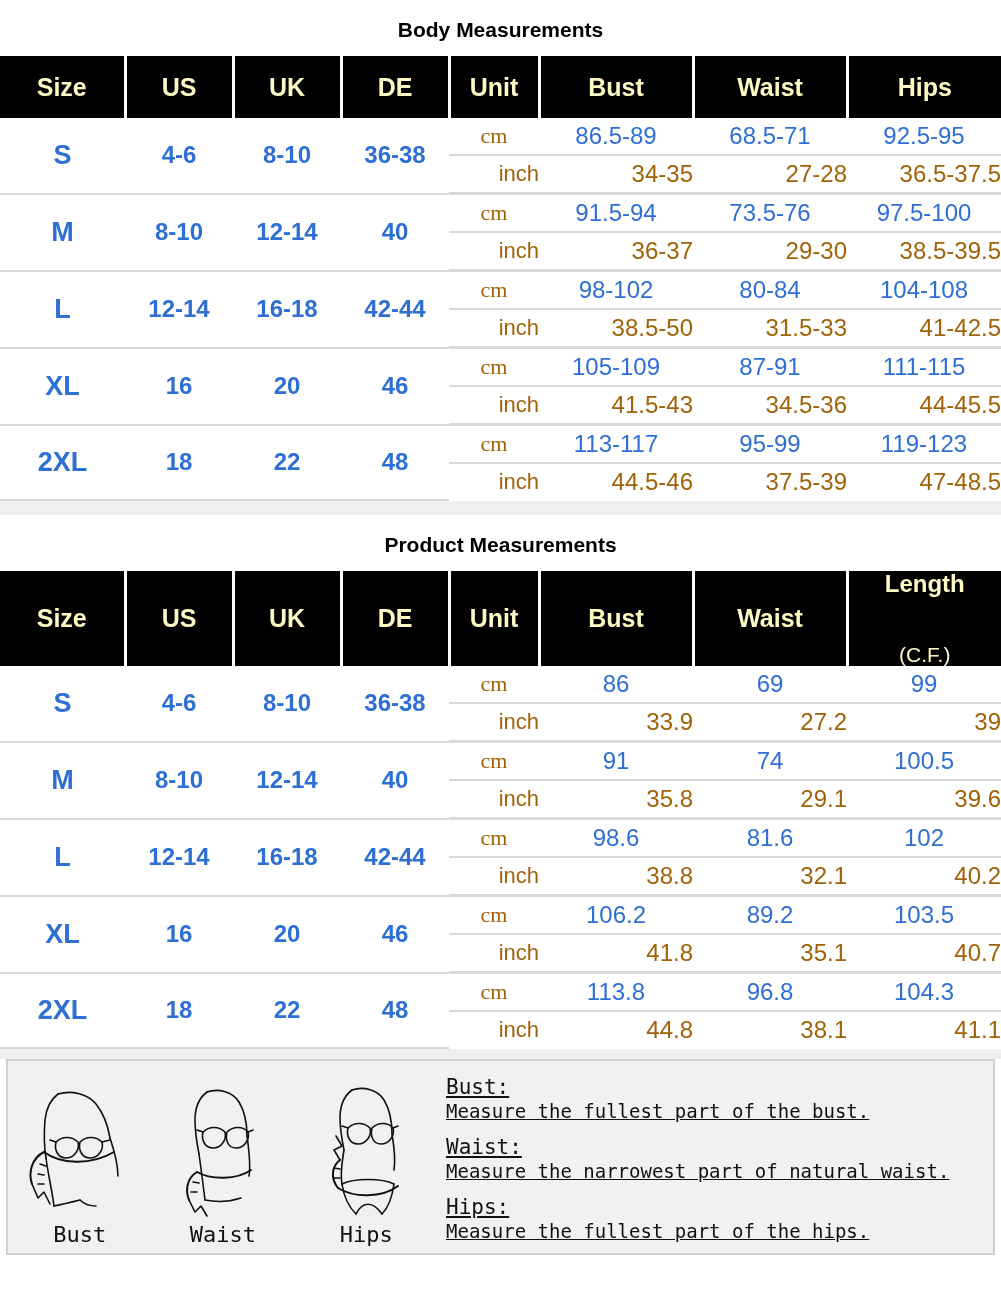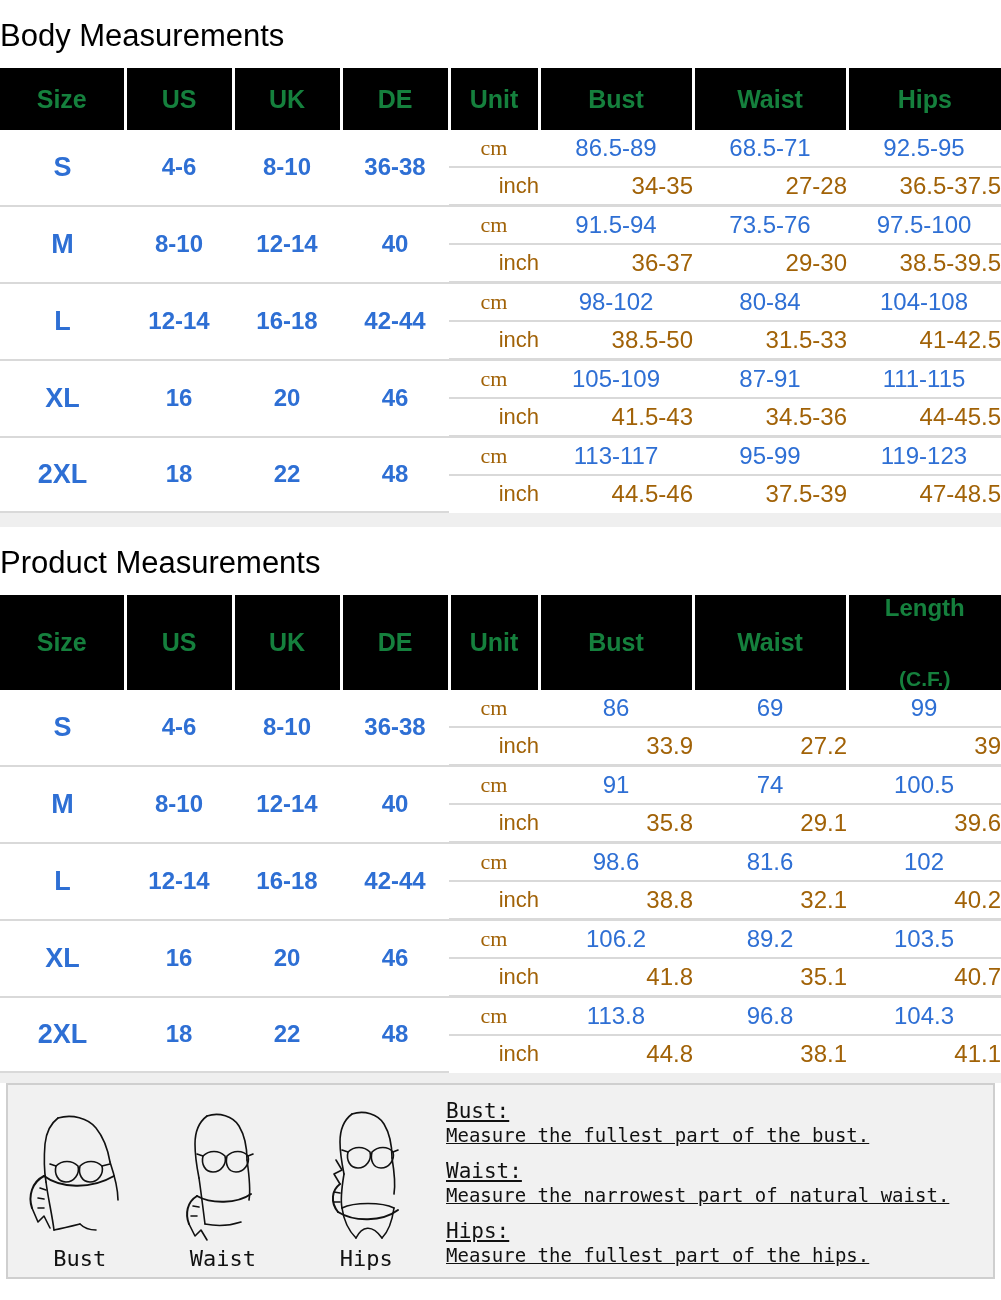--- a/index.html
+++ b/index.html
@@ -16,23 +16,23 @@
   }
   .page {
     width: 1001px;
     height: 1300px;
     position: relative;
     background: #ffffff;
   }
 
   
   .section-title {
-    text-align: left;
-    font-size: 31px;
-    font-weight: normal;
+    text-align: center;
+    font-size: 21px;
+    font-weight: bold;
     letter-spacing: 0px;
     color: #000;
   }
   #body-title { padding: 18px 0 14px 0; }
   #product-title { padding: 18px 0 14px 0; }
 
   
   table.size-table {
     border-collapse: collapse;
     width: 1001px;
@@ -41,35 +41,35 @@
   table.size-table th,
   table.size-table td {
     padding: 0;
     margin: 0;
     text-align: center;
     vertical-align: middle;
   }
   
   .hdr th {
     background: #000000;
-    color: #15803d;
+    color: #fef9c3;
     font-size: 25px;
     font-weight: bold;
     height: 62px;
     border-right: 3px solid #ffffff;
   }
   .hdr th:last-child { border-right: none; }
   .hdr th.two-line {
     line-height: 1.05;
     font-size: 24px;
   }
   .hdr th.two-line .sub {
     display: block;
     font-size: 21px;
-    font-weight: bold;
+    font-weight: normal;
     margin-top: 48px;
   }
 
   
   td.sz {
     font-size: 27px;
     font-weight: bold;
     border-bottom: 3px solid #d9d9d9;
   }
   td.reg {

